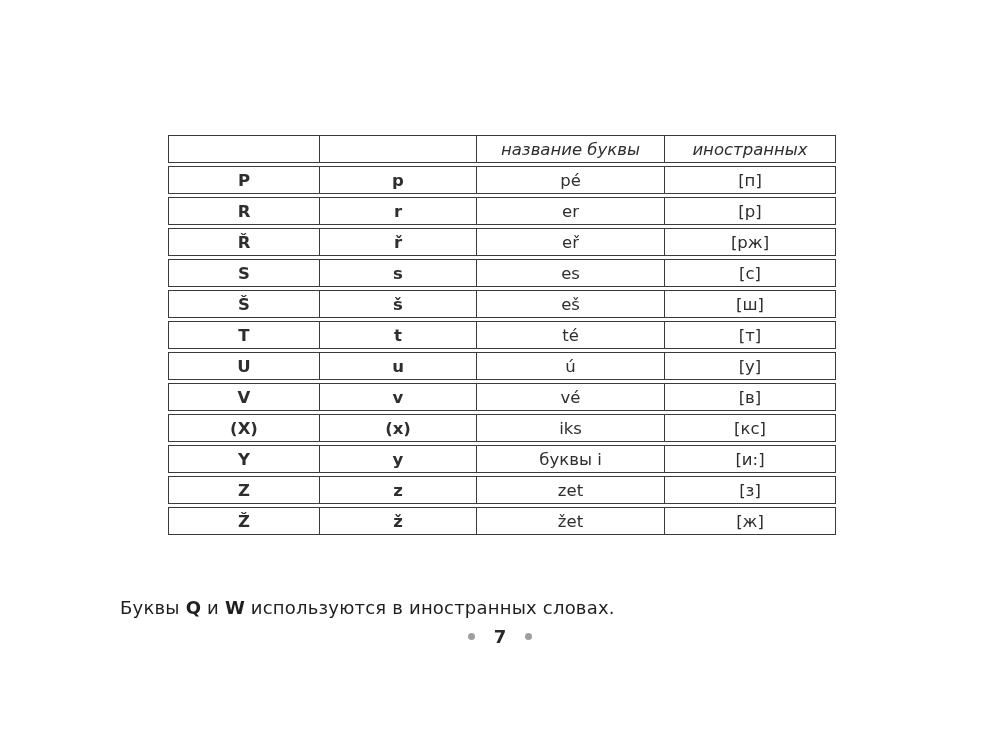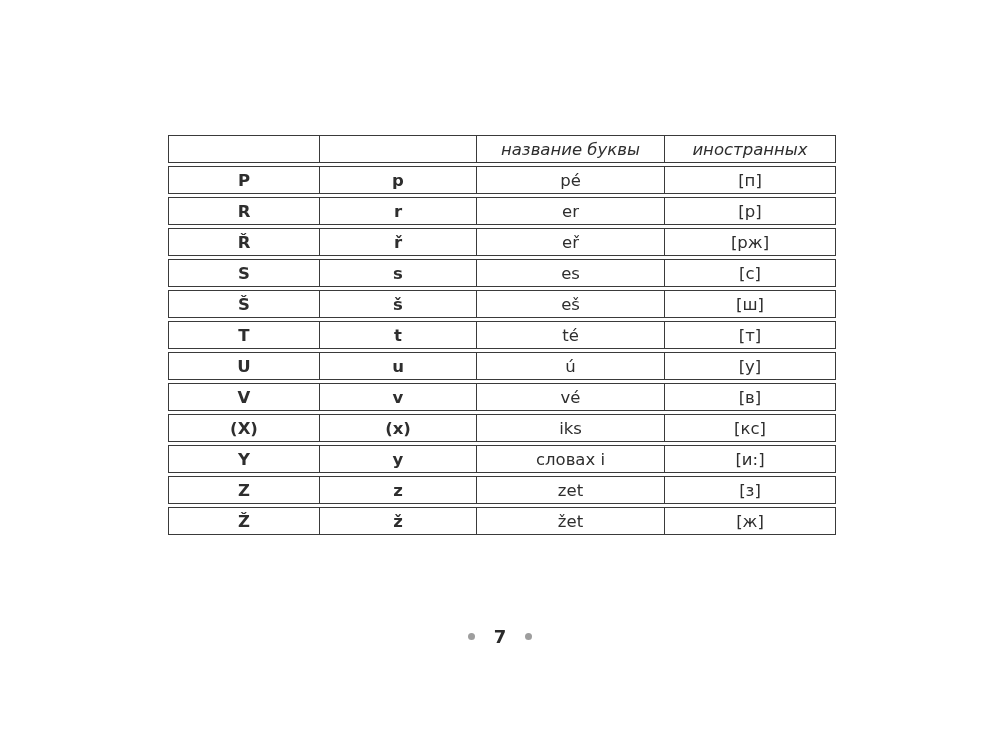--- a/index.html
+++ b/index.html
@@ -141,38 +141,39 @@
       </tr>
       <tr>
         <td class="letter">(X)</td>
         <td class="letter">(x)</td>
         <td>iks</td>
         <td>[кс]</td>
       </tr>
       <tr>
         <td class="letter">Y</td>
         <td class="letter">y</td>
-        <td>словах i</td>
+        <td>буквы i</td>
         <td>[и:]</td>
       </tr>
       <tr>
         <td class="letter">Z</td>
         <td class="letter">z</td>
         <td>zet</td>
         <td>[з]</td>
       </tr>
       <tr>
         <td class="letter">Ž</td>
         <td class="letter">ž</td>
         <td>žet</td>
         <td>[ж]</td>
       </tr>
     </tbody>
   </table>
 
+  <p class="footnote"><span>Буквы </span><b>Q</b><span> и </span><b>W</b><span> используются в иностранных словах.</span></p>
 
   <div class="pagefooter">
     <span class="dot"></span>
     <span class="num">7</span>
     <span class="dot"></span>
   </div>
 
 </div>
 
 </body></html>

